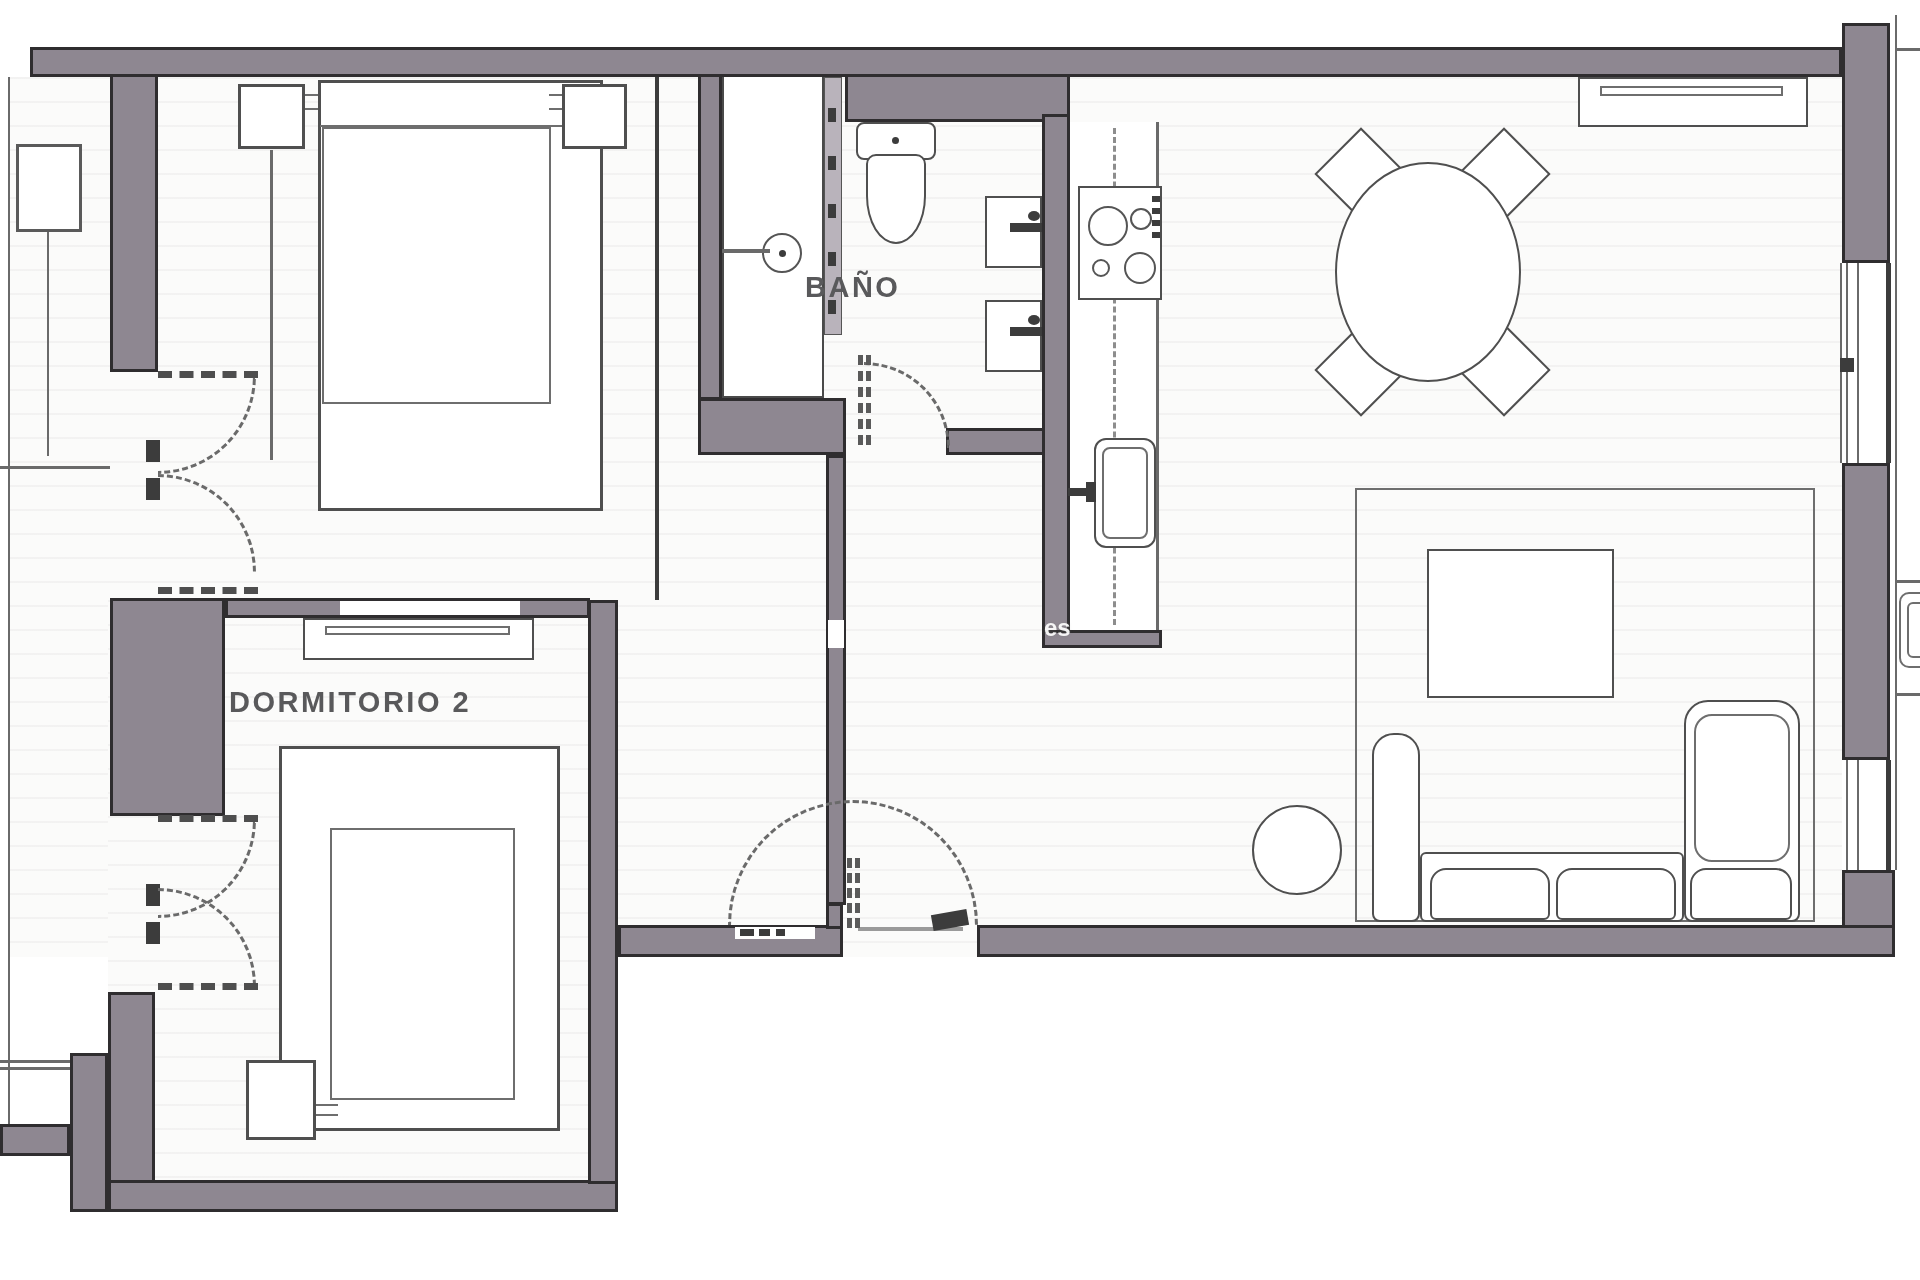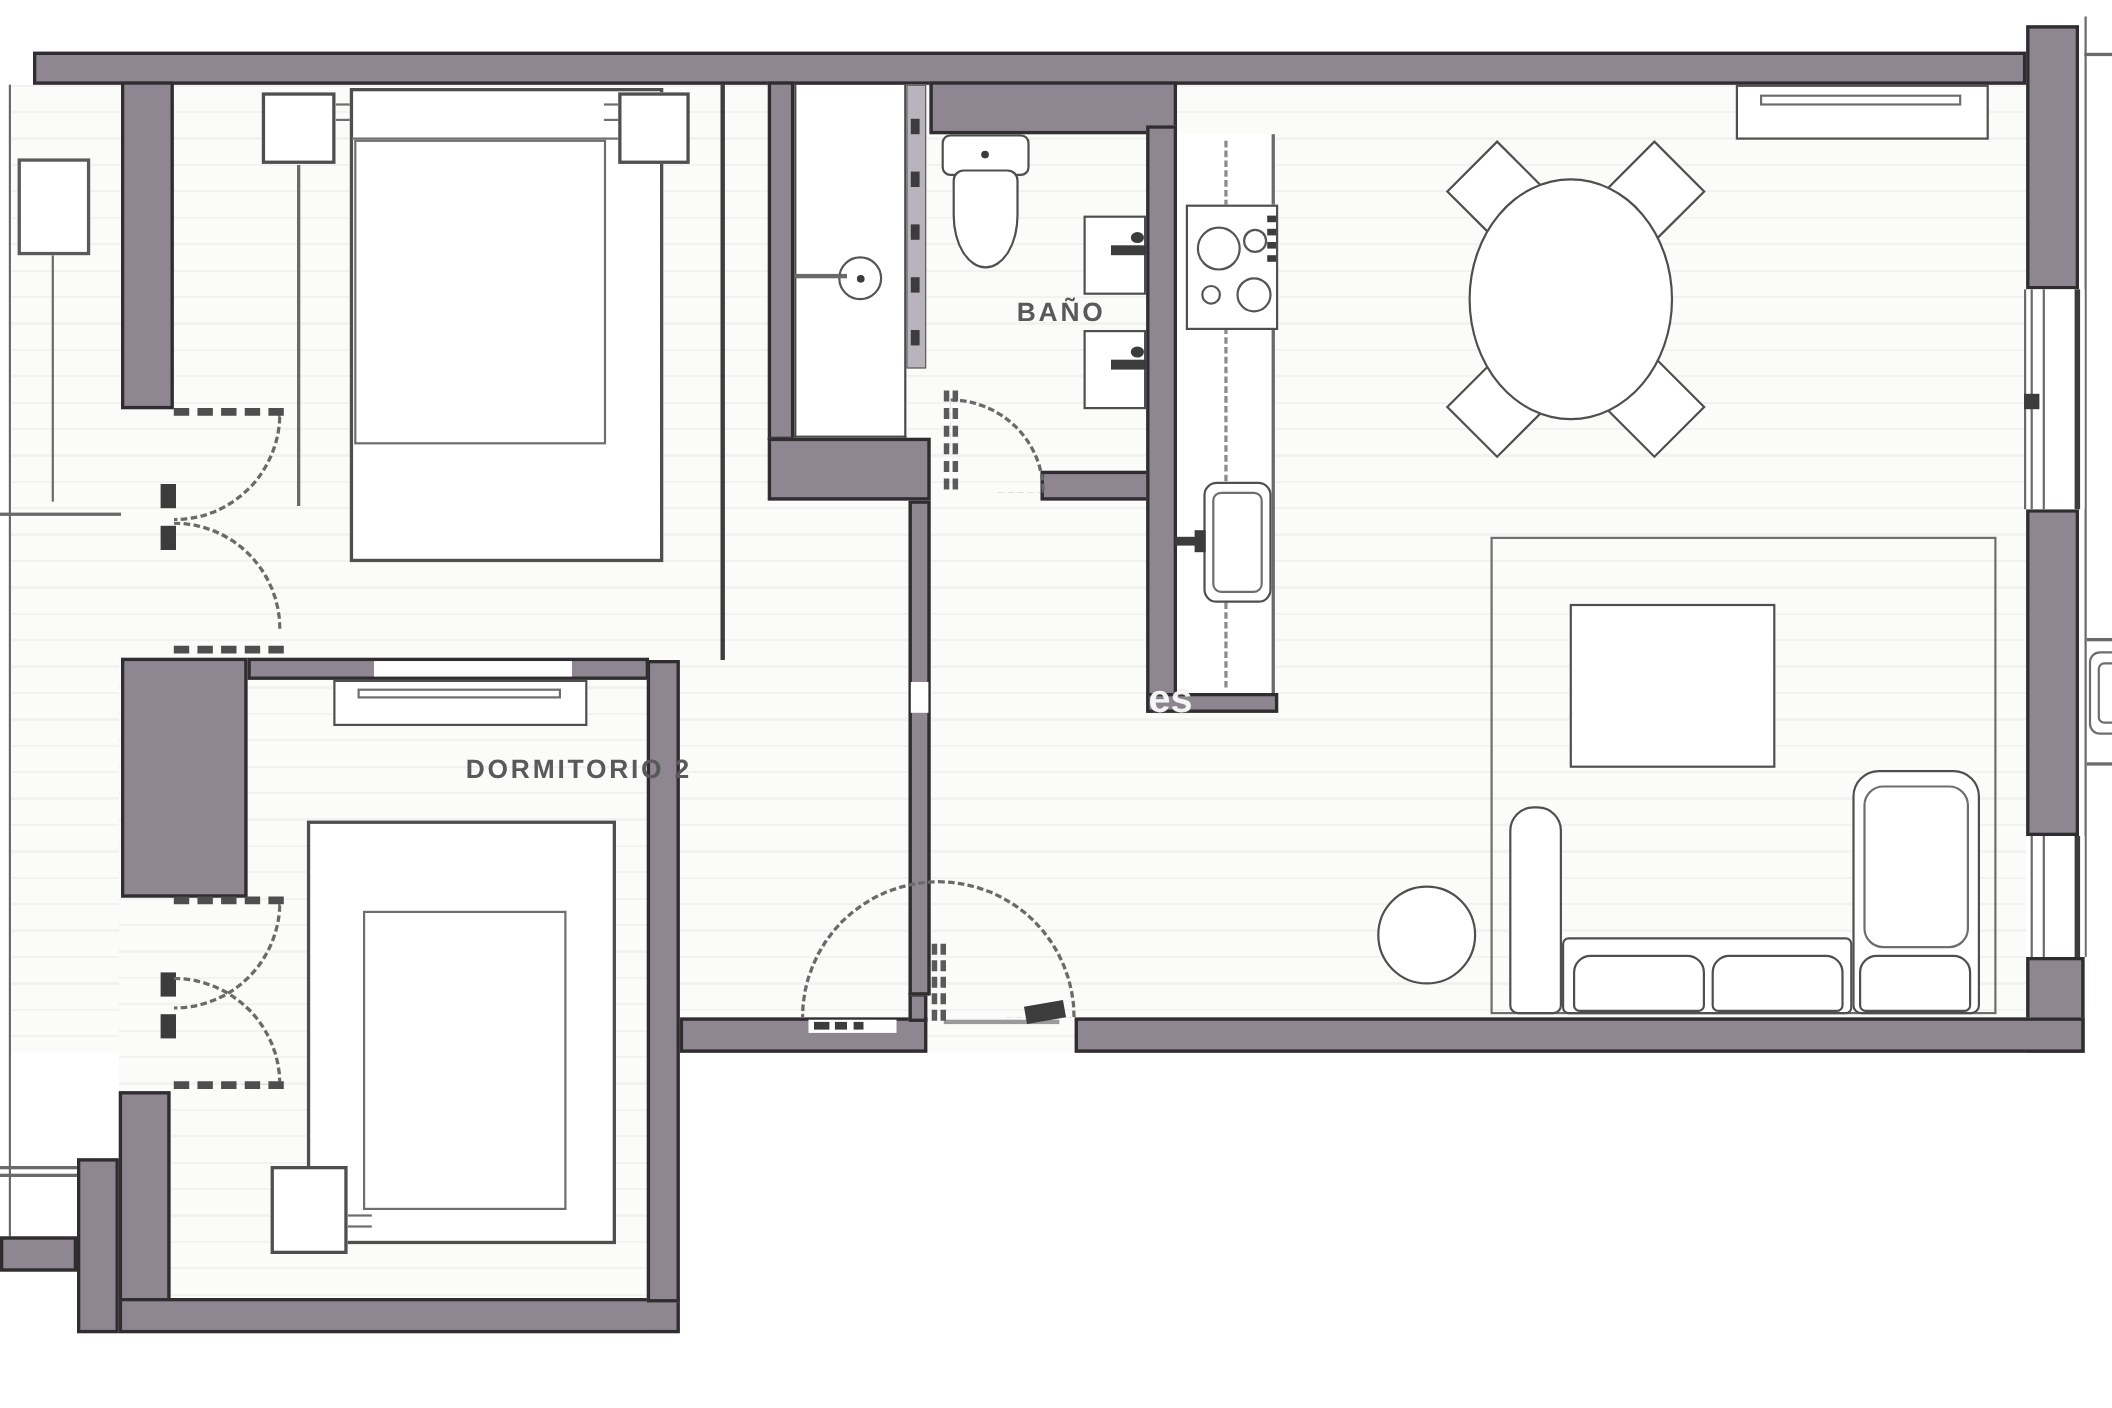--- a/index.html
+++ b/index.html
@@ -11,22 +11,22 @@
     z-index:0;}
   .wall{background:var(--wall_fill);border:3px solid var(--wall_stroke);z-index:30;}
   .furn{background:#ffffff;border:3px solid #4f4f4f;z-index:10;}
   .furnline{border:2px solid #6e6e6e;background:transparent;z-index:11;}
   .thin{background:#6a6a6a;z-index:8;}
   .dark{background:#3c3c3c;z-index:34;}
   .whitecut{background:#ffffff;z-index:33;}
   .dashH{border-top:7px dashed #4e4e4e;background:transparent;z-index:36;}
   .dashV{border-left:5px dashed #5a5a5a;background:transparent;z-index:36;}
   .arc{background:transparent;z-index:35;}
-  .lbl{font-weight:bold;font-size:24px;letter-spacing:2.5px;color:var(--label);
-       text-align:right;z-index:40;white-space:nowrap;}
+  .lbl{font-weight:bold;font-size:29px;letter-spacing:2.5px;color:var(--label);
+       text-align:left;z-index:40;white-space:nowrap;}
   .round{border-radius:50%;}
 </style>
 </head>
 <body>
 
 <div id="plan">
 
   <div class="floor" style="left:10px;top:77px;width:1832px;height:880px;"></div>
   <div class="floor" style="left:108px;top:600px;width:482px;height:612px;"></div>
 
@@ -179,15 +179,15 @@
   <div class="dashV" style="left:855px;top:858px;width:0px;height:70px;"></div>
   <div style="left:858px;top:927px;width:105px;height:4px;background:#9a9a9a;z-index:34;"></div>
   <div class="dark" style="left:932px;top:912px;width:36px;height:16px;transform:rotate(-10deg);z-index:36;"></div>
   <div class="whitecut" style="left:735px;top:927px;width:80px;height:12px;"></div>
   <div class="dark" style="left:740px;top:929px;width:14px;height:7px;"></div>
   <div class="dark" style="left:759px;top:929px;width:11px;height:7px;"></div>
   <div class="dark" style="left:776px;top:929px;width:9px;height:7px;"></div>
 
   <div class="lbl" style="left:229px;top:686px;width:400px;">DORMITORIO 2</div>
   <div class="lbl" style="left:805px;top:271px;width:200px;">BAÑO</div>
-  <div style="left:1044px;top:614px;font-weight:bold;font-size:36px;color:rgba(255,255,255,0.92);z-index:50;text-shadow:0 0 3px rgba(120,120,120,0.4);">es</div>
+  <div style="left:1044px;top:614px;font-weight:bold;font-size:24px;color:rgba(255,255,255,0.92);z-index:50;text-shadow:0 0 3px rgba(120,120,120,0.4);">es</div>
 
 </div>
 
 </body></html>

